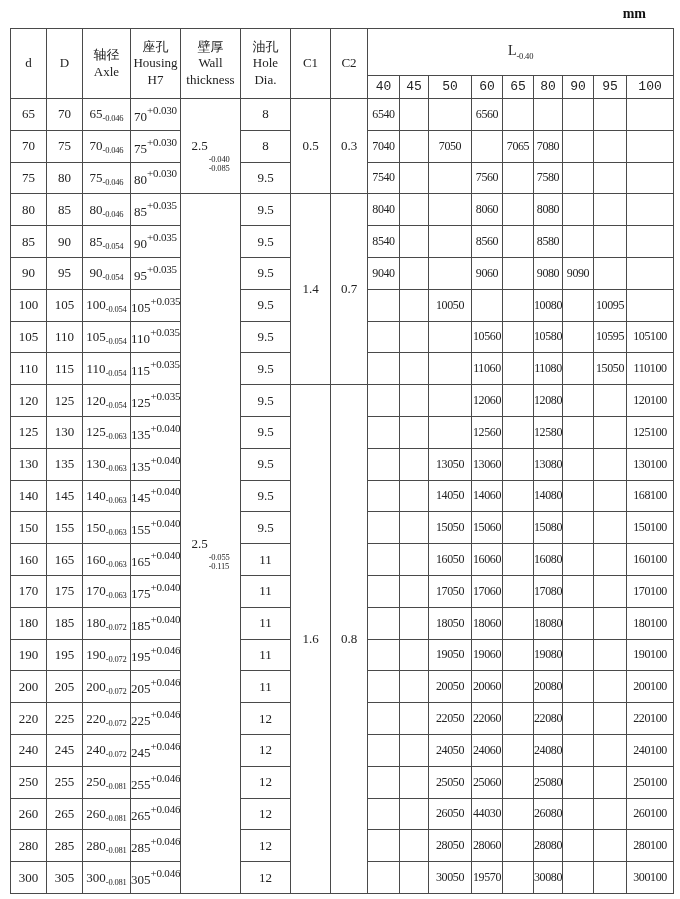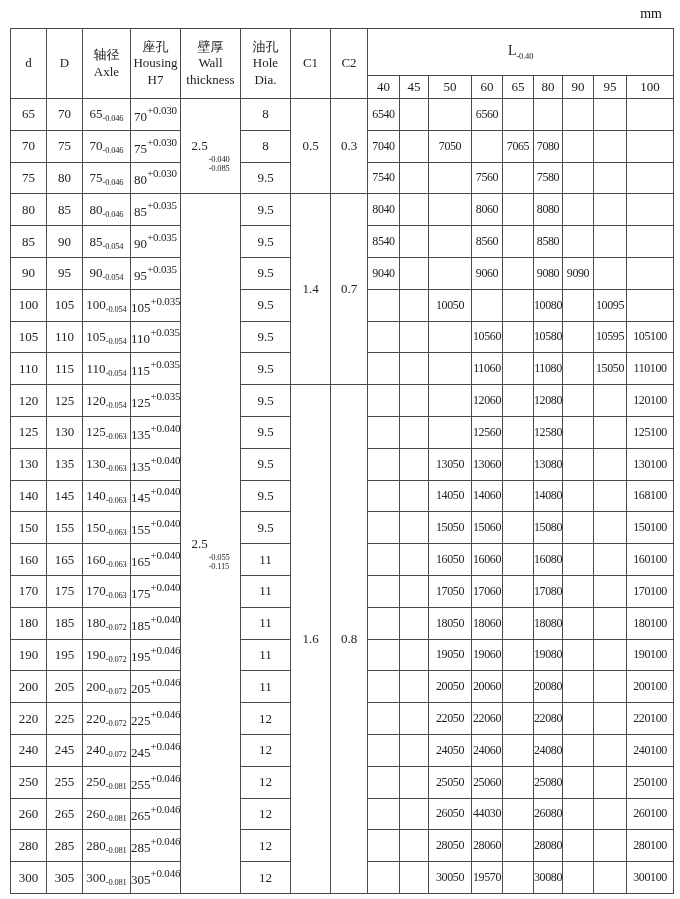--- a/index.html
+++ b/index.html
@@ -2,33 +2,33 @@
 <html><head>
 <meta charset="utf-8">
 <style>
   html,body{margin:0;padding:0;}
   body{
     width:680px;height:899px;background:#ffffff;
     font-family:"Liberation Serif","DejaVu Serif",serif;
     color:#222;-webkit-font-smoothing:antialiased;
   }
   .unit-row{height:24px;padding-top:4px;text-align:right;}
-  .unit-row span{margin-right:18px;font-size:14px;font-weight:normal;color:#111;}
+  .unit-row span{margin-right:34px;font-size:14px;font-weight:bold;color:#111;}
   table{
     border-collapse:collapse;margin-left:10px;table-layout:fixed;
     width:663px;
   }
   td,th{
     border:1px solid #4a4a4a;text-align:center;vertical-align:middle;
     padding:0;font-weight:normal;font-size:13px;color:#222;
     overflow:hidden;white-space:nowrap;
   }
   thead th{font-size:13px;line-height:1.25;}
   thead .hrow1 th{height:46px;}
-  thead .hrow2 th{height:22px;}
+  thead .hrow2 th{height:22px;font-family:Liberation Mono, monospace;}
   tbody td{height:30.8px;}
   .tol-sub{font-size:8.5px;vertical-align:-4px;letter-spacing:-0.2px;}
   .tol-sup{font-size:11px;vertical-align:6px;letter-spacing:-0.2px;}
   .stack{
     display:inline-block;vertical-align:middle;text-align:left;
     font-size:8.5px;line-height:1.15;margin-left:1px;letter-spacing:-0.2px;margin-top:36px;
   }
   .stack div{height:9px;}
   .base{font-size:13px;vertical-align:middle;}
   .lcode{font-size:12px;letter-spacing:-0.4px;}

